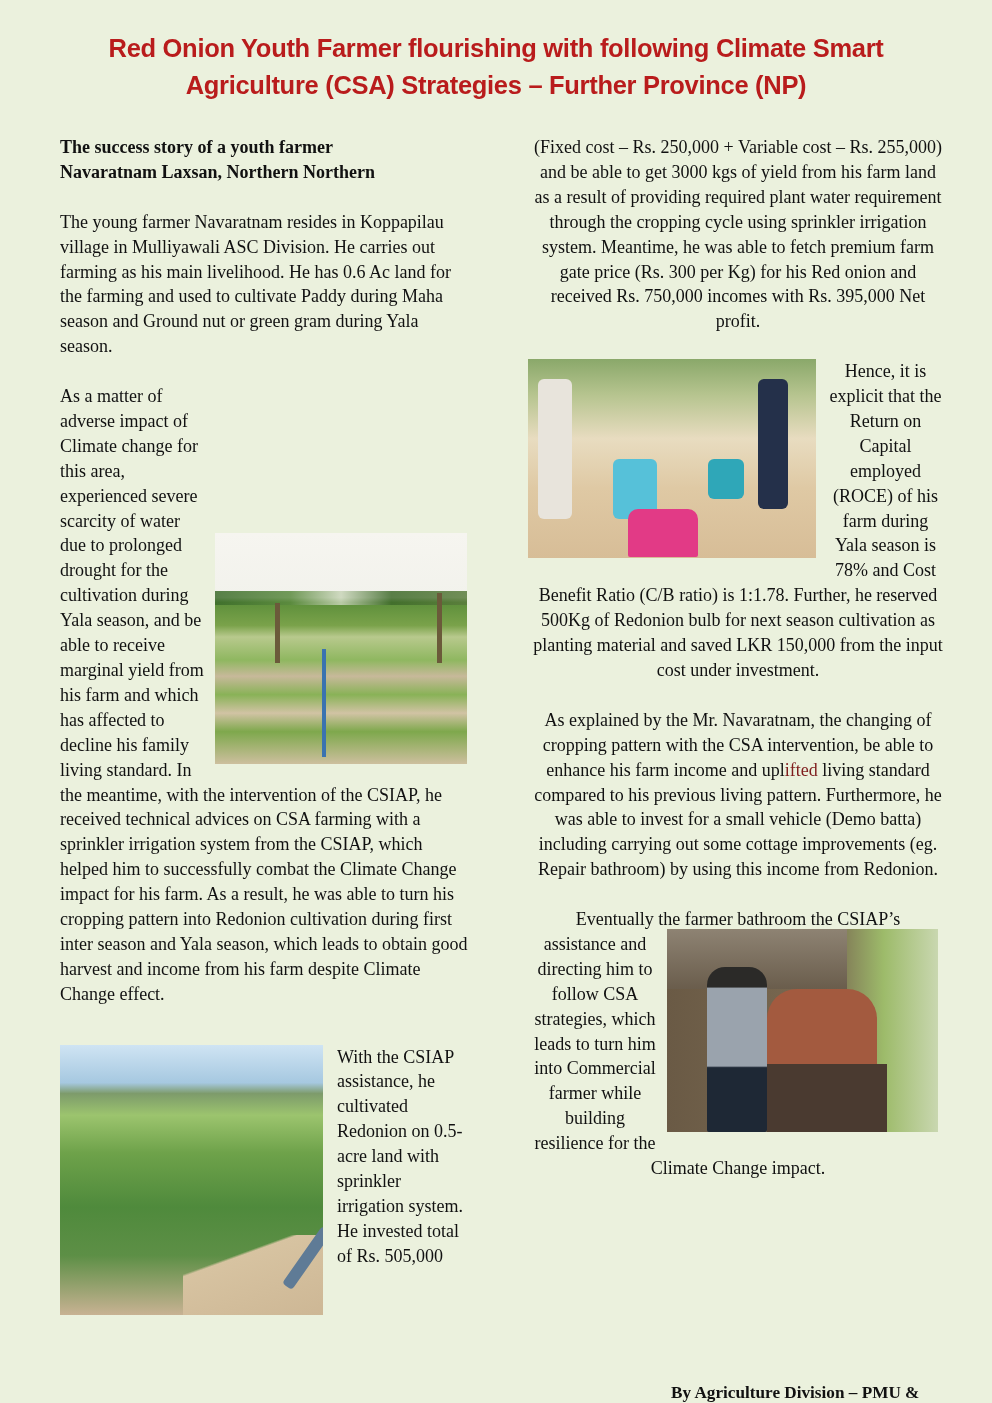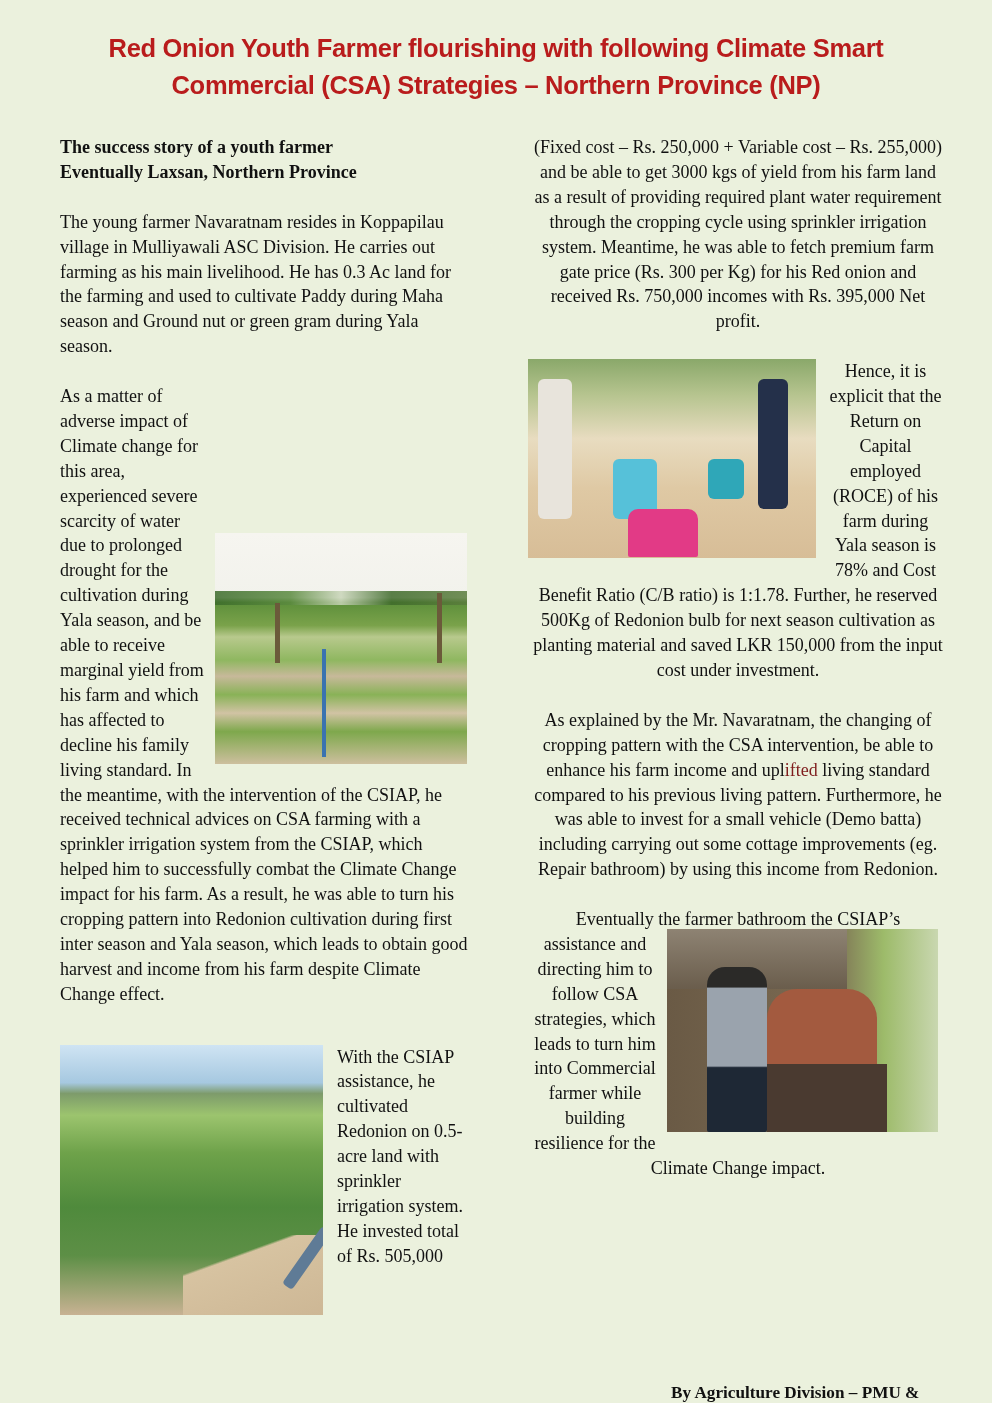--- a/index.html
+++ b/index.html
@@ -90,30 +90,30 @@
       font-weight: bold;
       font-size: 17.2px;
       line-height: 21px;
     }
   </style>
 </head>
 <body>
 
 <div class="title">
   <div>Red Onion Youth Farmer flourishing with following Climate Smart</div>
-  <div>Commercial (CSA) Strategies – Northern Province (NP)</div>
+  <div>Agriculture (CSA) Strategies – Further Province (NP)</div>
 </div>
 
 <div class="col colL">
   <p class="subhead">
     <span>The success story of a youth farmer</span><br>
-    <span>Eventually Laxsan, Northern Province</span>
+    <span>Navaratnam Laxsan, Northern Northern</span>
   </p>
   <div class="gap"></div>
-  <p>The young farmer Navaratnam resides in Koppapilau village in Mulliyawali ASC Division. He carries out farming as his main livelihood. He has 0.3 Ac land for the farming and used to cultivate Paddy during Maha season and Ground nut or green gram during Yala season.</p>
+  <p>The young farmer Navaratnam resides in Koppapilau village in Mulliyawali ASC Division. He carries out farming as his main livelihood. He has 0.6 Ac land for the farming and used to cultivate Paddy during Maha season and Ground nut or green gram during Yala season.</p>
   <div class="gap"></div>
   <div class="img fl-r photo1" style="margin-top:149px;">
     <div class="trees"></div>
     <div class="palm" style="left:60px;top:70px;height:60px;"></div>
     <div class="palm" style="left:222px;top:60px;height:70px;"></div>
     <div class="pole"></div>
   </div>
   <p>As a matter of adverse impact of Climate change for this area, experienced severe scarcity of water due to prolonged drought for the cultivation during Yala season, and be able to receive marginal yield from his farm and which has affected to decline his family living standard. In the meantime, with the intervention of the CSIAP, he received technical advices on CSA farming with a sprinkler irrigation system from the CSIAP, which helped him to successfully combat the Climate Change impact for his farm. As a result, he was able to turn his cropping pattern into Redonion cultivation during first inter season and Yala season, which leads to obtain good harvest and income from his farm despite Climate Change effect.</p>
   <div class="gap"></div>
   <div class="img fl-l photo2" style="margin-top:13px;">

